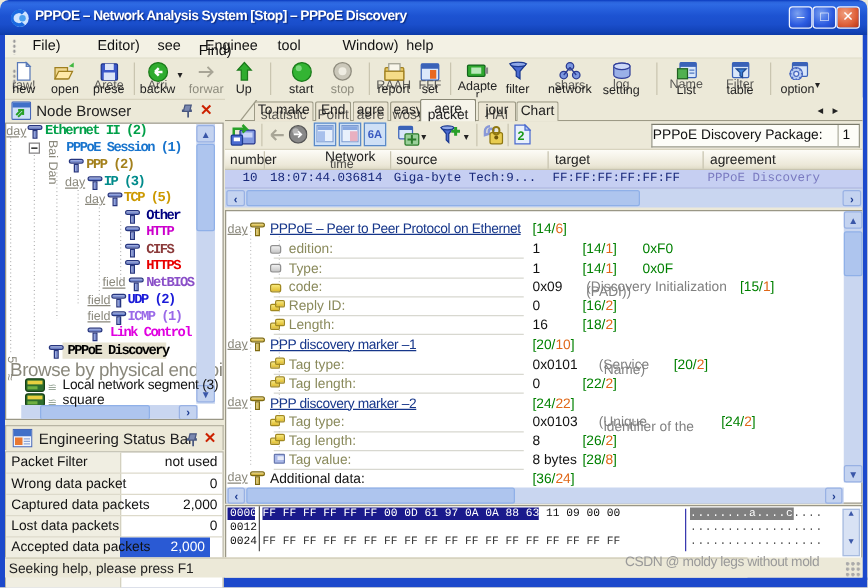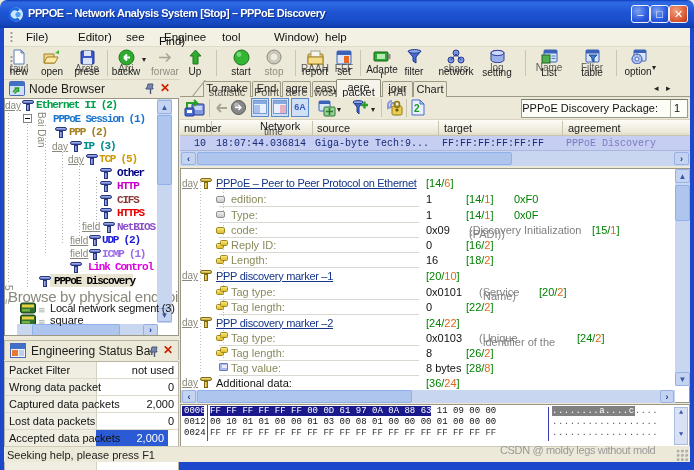--- a/index.html
+++ b/index.html
@@ -692,21 +692,20 @@
       <div class="abs sb-thumb" style="left:16px;top:221px;width:215px;height:13px;"></div>
       <div class="abs sb-btn" style="left:479px;top:221px;width:14px;height:13px;font-size:9px;line-height:12px;color:#1c3a90;font-weight:bold;">›</div>
     </div>
 
     <div class="abs mono" style="left:0;top:326px;width:510px;height:42px;background:#fff;border:1px solid #9a9786;border-bottom:none;font-size:9px;" id="hex">
       <div class="abs" style="left:1px;top:1px;width:22px;height:10px;background:#1a1a8c;color:#fff;padding-left:2px;">0000</div>
       <div class="abs" style="left:3px;top:12px;color:#111;">0012</div>
       <div class="abs" style="left:3px;top:23px;color:#111;">0024</div>
       <div class="abs" style="left:26px;top:0px;width:1px;height:36px;background:#555;"></div>
       <div class="abs" style="left:29px;top:1px;white-space:pre;"><span style="background:#1a1a8c;color:#fff;">FF FF FF FF FF FF 00 0D 61 97 0A 0A 88 63</span><span style="color:#111;"> 11 09 00 00</span></div>
-      <div class="abs" style="left:29px;top:12px;color:#111;white-space:pre;">00 10 01 01 00 00 01 03 00 08 01 00 00 00 01 00 00 00</div>
       <div class="abs" style="left:29px;top:23px;color:#333;white-space:pre;">FF FF FF FF FF FF FF FF FF FF FF FF FF FF FF FF FF FF</div>
       <div class="abs" style="left:367px;top:2px;width:1px;height:34px;background:#3a3ab0;"></div>
       <div class="abs" style="left:371px;top:1px;letter-spacing:0.5px;white-space:pre;"><span style="background:#808080;color:#fff;">........a....c</span><span style="color:#555;">....</span></div>
       <div class="abs" style="left:371px;top:12px;letter-spacing:0.5px;color:#555;white-space:pre;">..................</div>
       <div class="abs" style="left:371px;top:23px;letter-spacing:0.5px;color:#555;white-space:pre;">..................</div>
       <div class="abs" style="left:493px;top:2px;width:14px;height:38px;background:#d8e2f4;border:1px solid #a8bce0;">
         <div style="text-align:center;font-size:7px;color:#3a57a8;line-height:8px;">▲</div>
         <div style="text-align:center;font-size:7px;color:#3a57a8;line-height:8px;margin-top:14px;">▼</div>
       </div>
     </div>

